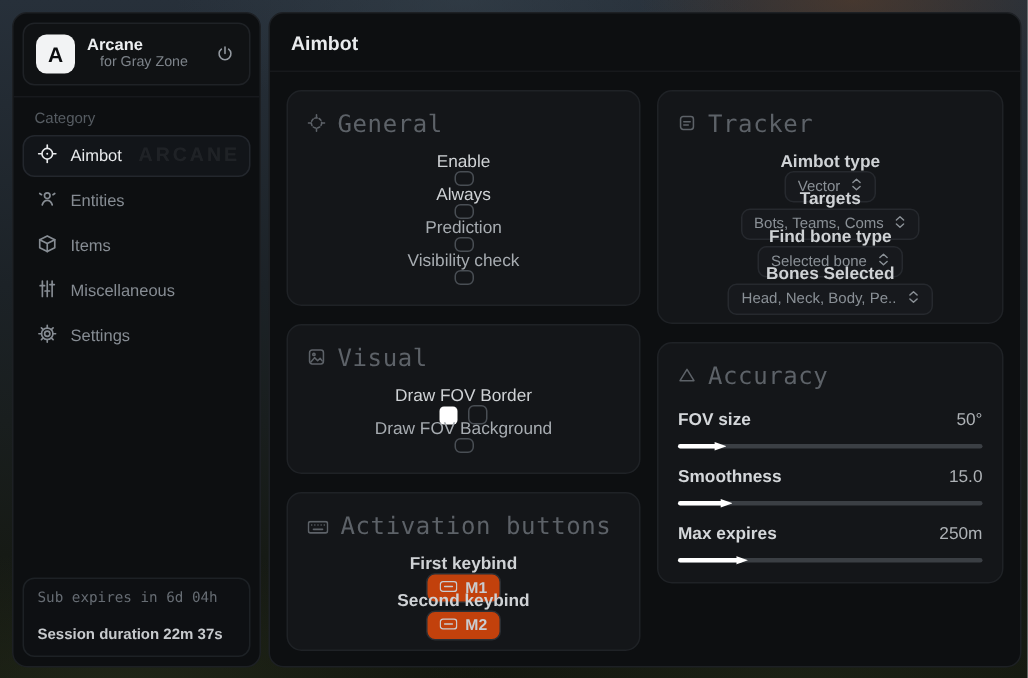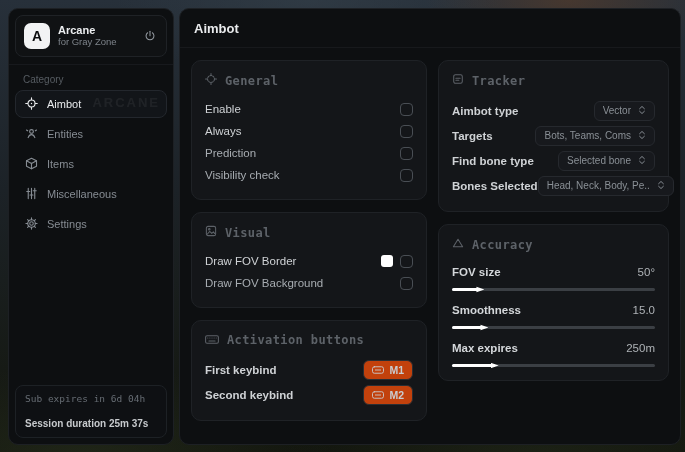--- a/index.html
+++ b/index.html
@@ -16,21 +16,21 @@
   .sidebar{left:8px;width:166px;height:437px;}
   .main{left:179px;width:502px;height:437px;}
 
   
   .sb-head-wrap{padding:6px 6px 7px;border-bottom:1px solid #17191d;}
   .sb-head{display:flex;align-items:center;gap:8px;padding:7px 8px;border:1px solid #1f2226;border-radius:8px;background:#101214;}
   .logo{width:26px;height:26px;border-radius:7px;background:#f2f3f4;color:#0c0d0f;font-weight:bold;font-size:14px;
     display:flex;align-items:center;justify-content:center;}
   .app-meta{flex:1;line-height:1.15;}
   .app-name{font-size:11px;font-weight:bold;color:#eceef0;}
-  .app-sub{font-size:9.5px;color:#7d838a;}
+  .app-sub{font-size:9.5px;color:#7d838a;text-align:center;}
   .sb-head-action{color:#959ba2;display:flex;align-items:center;cursor:pointer;background:none;border:none;padding:2px;}
   .cat-label{margin:9px 14px 5px;font-size:10px;color:#565c62;}
   .sb-items{padding:0 6px;}
   .sb-item{position:relative;display:flex;align-items:center;gap:9px;height:26px;padding:0 9px;margin-bottom:2px;
     border:1px solid transparent;border-radius:8px;color:#868c93;font-size:11px;cursor:pointer;overflow:hidden;}
   .sb-item.active{background:#121519;border-color:#23272d;color:#e9ebed;}
   .sb-item .ic{flex:0 0 auto;}
   .watermark{position:absolute;right:6px;top:4px;font-size:13px;font-weight:bold;letter-spacing:2px;color:#ffffff;
     opacity:.06;filter:blur(.4px);pointer-events:none;}
   .sb-footer{position:absolute;left:6px;right:6px;bottom:6px;border:1px solid #1d2125;border-radius:8px;
@@ -38,23 +38,23 @@
   .sb-footer .l1{font-family:"DejaVu Sans Mono",monospace;font-size:9.5px;color:#666c73;margin-bottom:14px;}
   .sb-footer .l2{font-size:10px;color:#c7cacd;font-weight:bold;}
 
   
   .main-head{padding:12px 14px 11px;border-bottom:1px solid #17191c;}
   .main-title{font-size:13px;font-weight:bold;color:#e9ebed;}
   .cols{display:flex;gap:11px;padding:12px 11px;}
   .col-left{width:236px;flex:0 0 auto;}
   .col-right{flex:1;min-width:0;}
   .card{background:#141619;border:1px solid #1f2226;border-radius:10px;padding:11px 13px 13px;margin-bottom:12px;box-sizing:border-box;}
-  .sec-head{display:flex;align-items:center;gap:8px;margin:1px 0 10px;color:#5d6268;
-    font-family:"DejaVu Sans Mono",monospace;font-size:12px;letter-spacing:.4px;font-weight:bold;}
-  .row{display:flex;align-items:center;justify-content:space-between;height:22px;font-size:11.5px;color:#cfd2d5;}
+  .sec-head{display:flex;gap:8px;margin:1px 0 10px;color:#5d6268;
+    font-family:"DejaVu Sans Mono",monospace;font-size:16px;letter-spacing:.4px;}
+  .row{display:flex;align-items:center;justify-content:space-between;height:22px;font-size:11.5px;color:#cfd2d5;flex-direction:column;}
   .row.tall{height:25px;}
   .row .lbl{white-space:nowrap;}
   .row .dim{color:#a7acb1;}
   .right-group{display:flex;align-items:center;gap:7px;}
   .checkbox{width:13px;height:13px;border:1.5px solid #494e54;border-radius:4px;background:transparent;box-sizing:border-box;cursor:pointer;}
   .swatch{width:12px;height:12px;border-radius:3px;cursor:pointer;}
   .key-pill{display:inline-flex;align-items:center;gap:5px;background:#c2410c;border:1px solid #2a2e33;border-radius:6px;
     padding:3px 8px;color:#c9ccd0;font-size:10.5px;font-weight:bold;cursor:pointer;}
   .select-pill{display:inline-flex;align-items:center;gap:7px;background:#17191d;border:1px solid #26292e;border-radius:6px;
     padding:3px 8px;color:#8a9096;font-size:10px;cursor:pointer;max-width:150px;}
@@ -140,21 +140,21 @@
               <circle cx="7" cy="7" r="4.1"></circle>
               <path d="M7 1v1.9M7 11.1V13M1 7h1.9M11.1 7H13M2.8 2.8l1.3 1.3M9.9 9.9l1.3 1.3M11.2 2.8 9.9 4.1M4.1 9.9l-1.3 1.3"></path>
             </svg>
         </span>
         <span>Settings</span>
       </div>
     </div>
 
     <div class="sb-footer">
       <div class="l1">Sub expires in 6d 04h</div>
-      <div class="l2">Session duration 25m 37s</div>
+      <div class="l2">Session duration 22m 37s</div>
     </div>
   </div>
 
   <div class="panel main">
     <div class="main-head">
       <div class="main-title">Aimbot</div>
     </div>
 
     <div class="cols">
 

